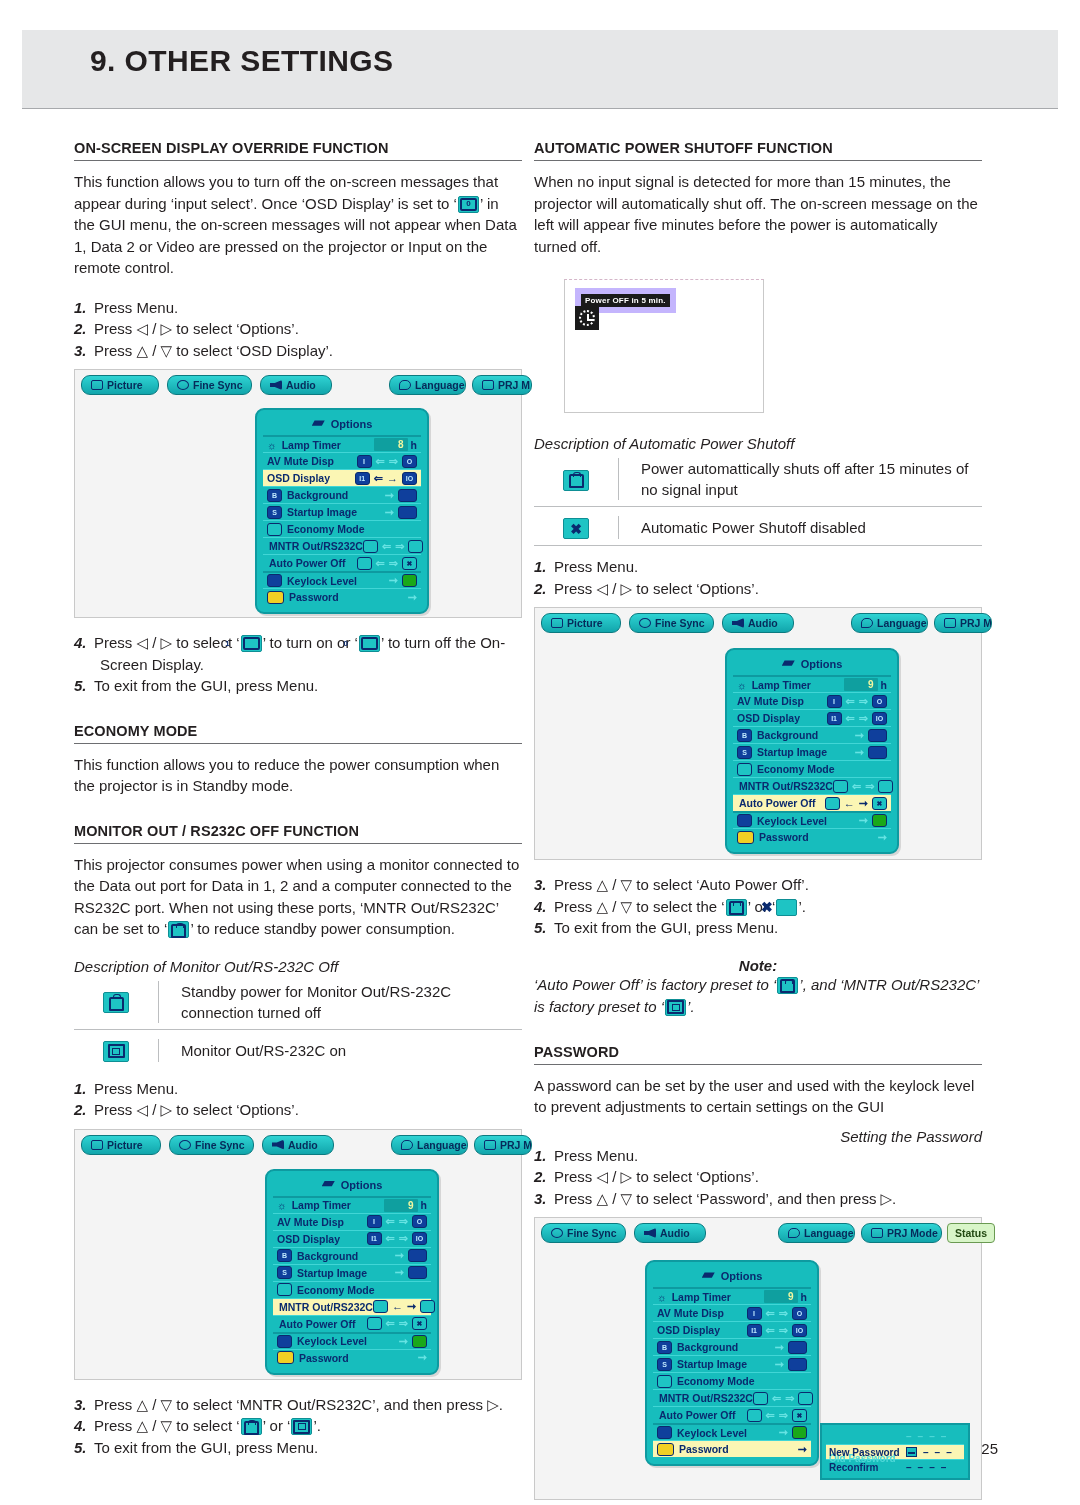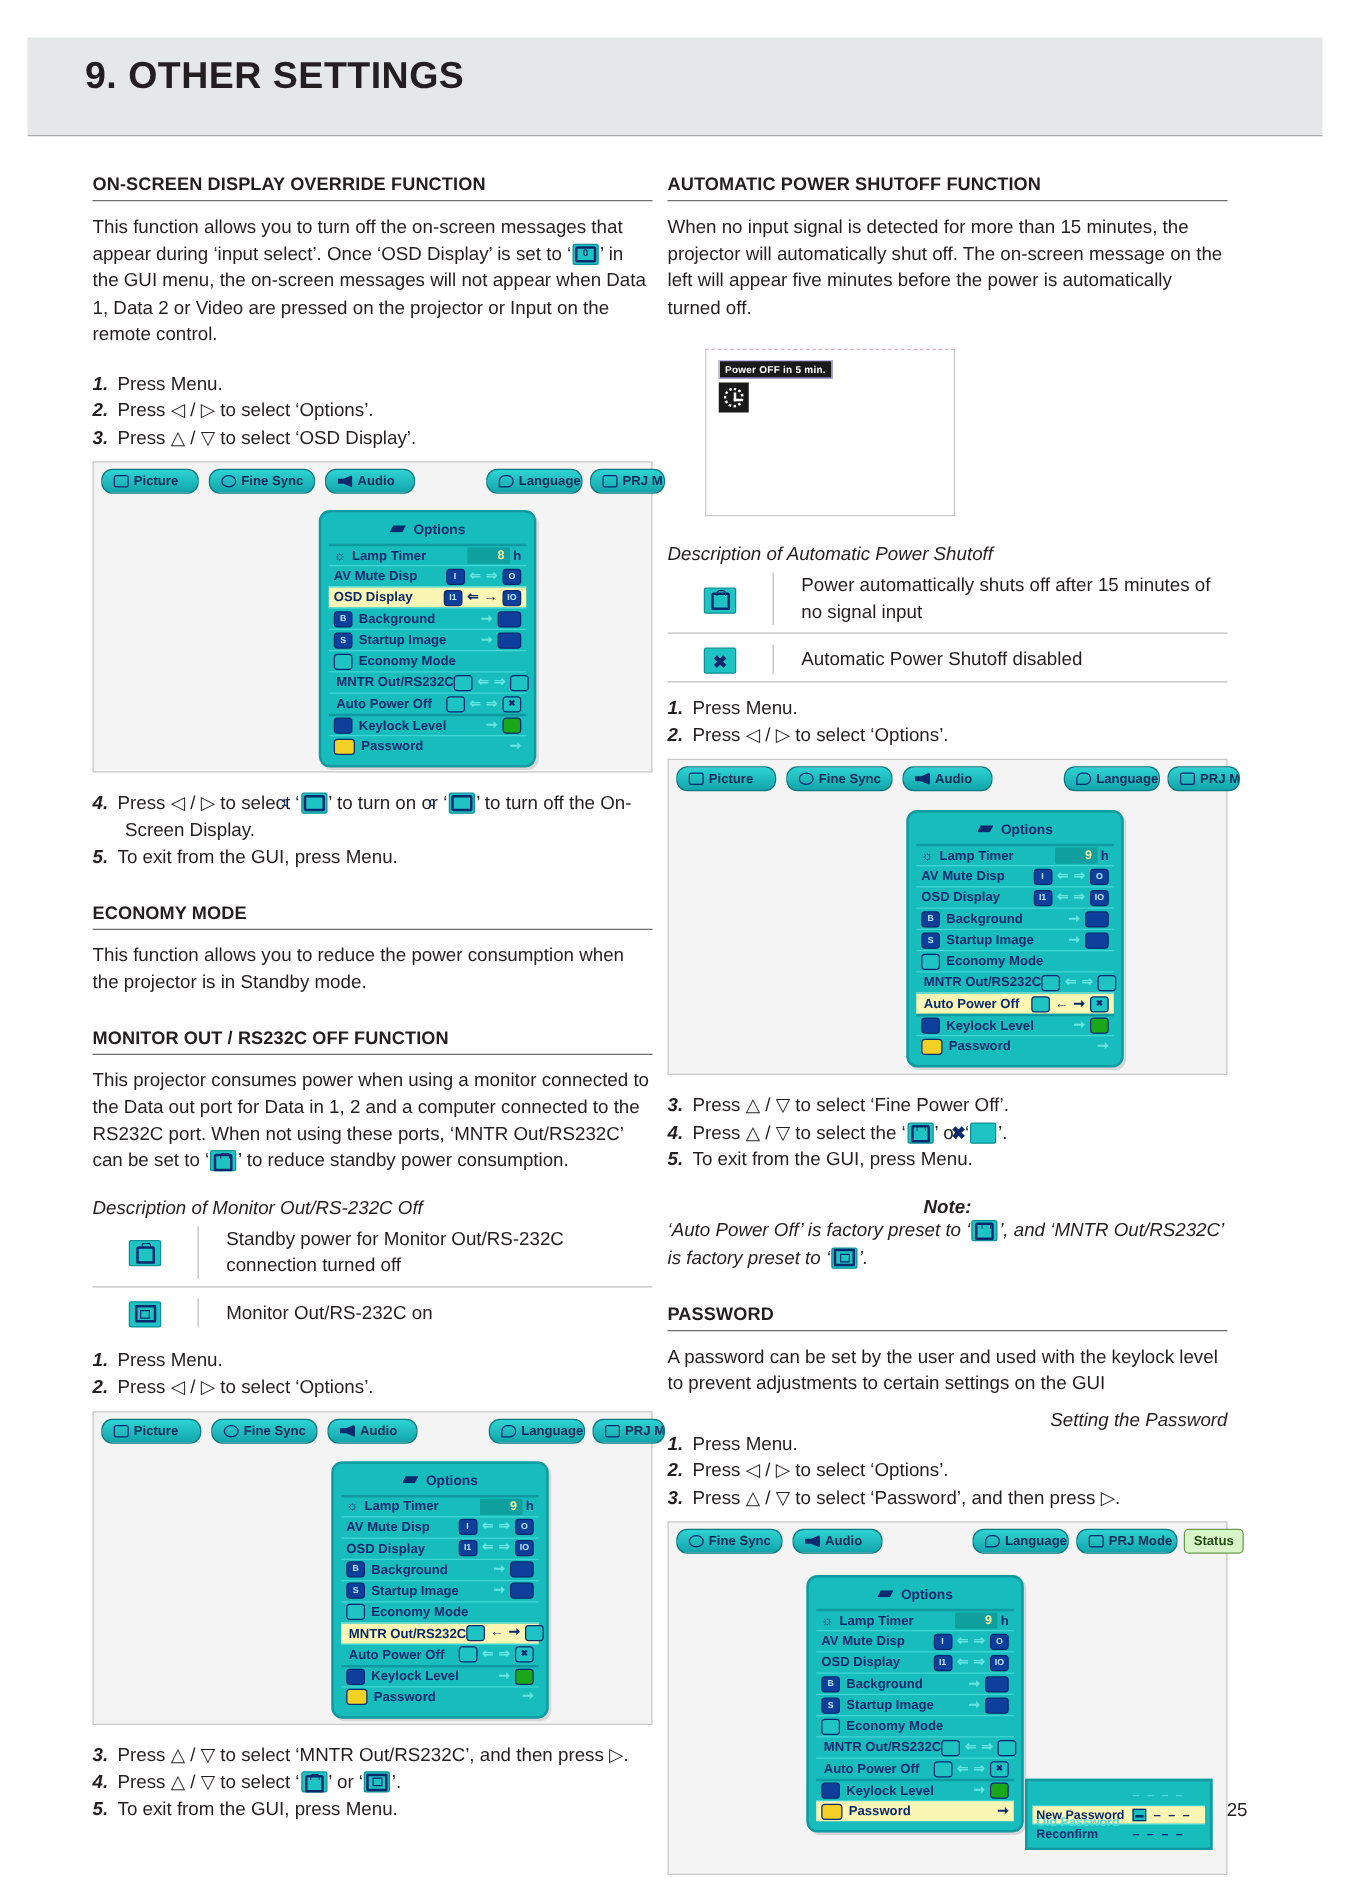--- a/index.html
+++ b/index.html
@@ -16,21 +16,21 @@
   
   .header-band{
     position:absolute; left:22px; top:30px; width:1036px; height:78px;
     background:#e6e7e8;
   }
   .header-rule{
     position:absolute; left:22px; top:108px; width:1036px; height:1px;
     background:#a7a9ac;
   }
   .header-title{
-    position:absolute; left:68px; top:44px;
+    position:absolute; left:90px; top:44px;
     font-size:30px; font-weight:bold; letter-spacing:.4px;
     color:#231f20;
   }
 
   
   .col-left { position:absolute; left:74px; top:140px; width:448px; }
   .col-right{ position:absolute; left:534px; top:140px; width:448px; }
 
   h2.sec{
     font-size:14.5px; font-weight:bold; margin:0 0 4px 0;
@@ -206,21 +206,21 @@
   
   .msg-shot{
     border:1px solid #c9c9c9; border-top:1px dashed #d5b6c9;
     background:#ffffff; position:relative;
   }
   .msg-label{
     position:absolute; left:10px; top:8px;
     background:#1a1a1a; color:#ffffff;
     font-size:8px; font-weight:bold; padding:2px 4px;
     letter-spacing:.2px; white-space:nowrap;
-    border:1px solid #c4b5fd;
+    border:6px solid #c4b5fd;
   }
   .msg-clock{
     position:absolute; left:10px; top:26px;
     width:24px;height:24px;background:#1a1a1a;
     display:flex;align-items:center;justify-content:center;
   }
   .msg-clock .dial{
     width:16px;height:16px;border:2px dotted #ffffff;border-radius:50%;
     position:relative;
   }
@@ -774,21 +774,21 @@
               <span class="arrow-r arrow-dim">➞</span>
             </span>
         </div>
       </div>
     </div>
   </div>
 
   <div class="gap14"></div>
 
   <ol class="steps">
-    <li><span class="num">3.</span><span>Press △ / ▽ to select ‘Fine Power Off’.</span></li>
+    <li><span class="num">3.</span><span>Press △ / ▽ to select ‘Auto Power Off’.</span></li>
     <li><span class="num">4.</span><span>Press △ / ▽ to select the ‘</span><span class="chip ic-plug"><span class="g"></span></span><span>’ or ‘</span><span class="chip ic-nopower"><span class="g">✖</span></span><span>’.</span></li>
     <li><span class="num">5.</span><span>To exit from the GUI, press Menu.</span></li>
   </ol>
 
   <div class="gap18"></div>
 
   <div class="note-head">Note:</div>
   <div class="note-body"><span>‘Auto Power Off’ is factory preset to ‘</span><span class="chip ic-plug"><span class="g"></span></span><span>’, and ‘MNTR Out/RS232C’ is factory preset to ‘</span><span class="chip ic-monitor"><span class="g"></span></span><span>’.</span></div>
 
   <div class="gap26"></div>

